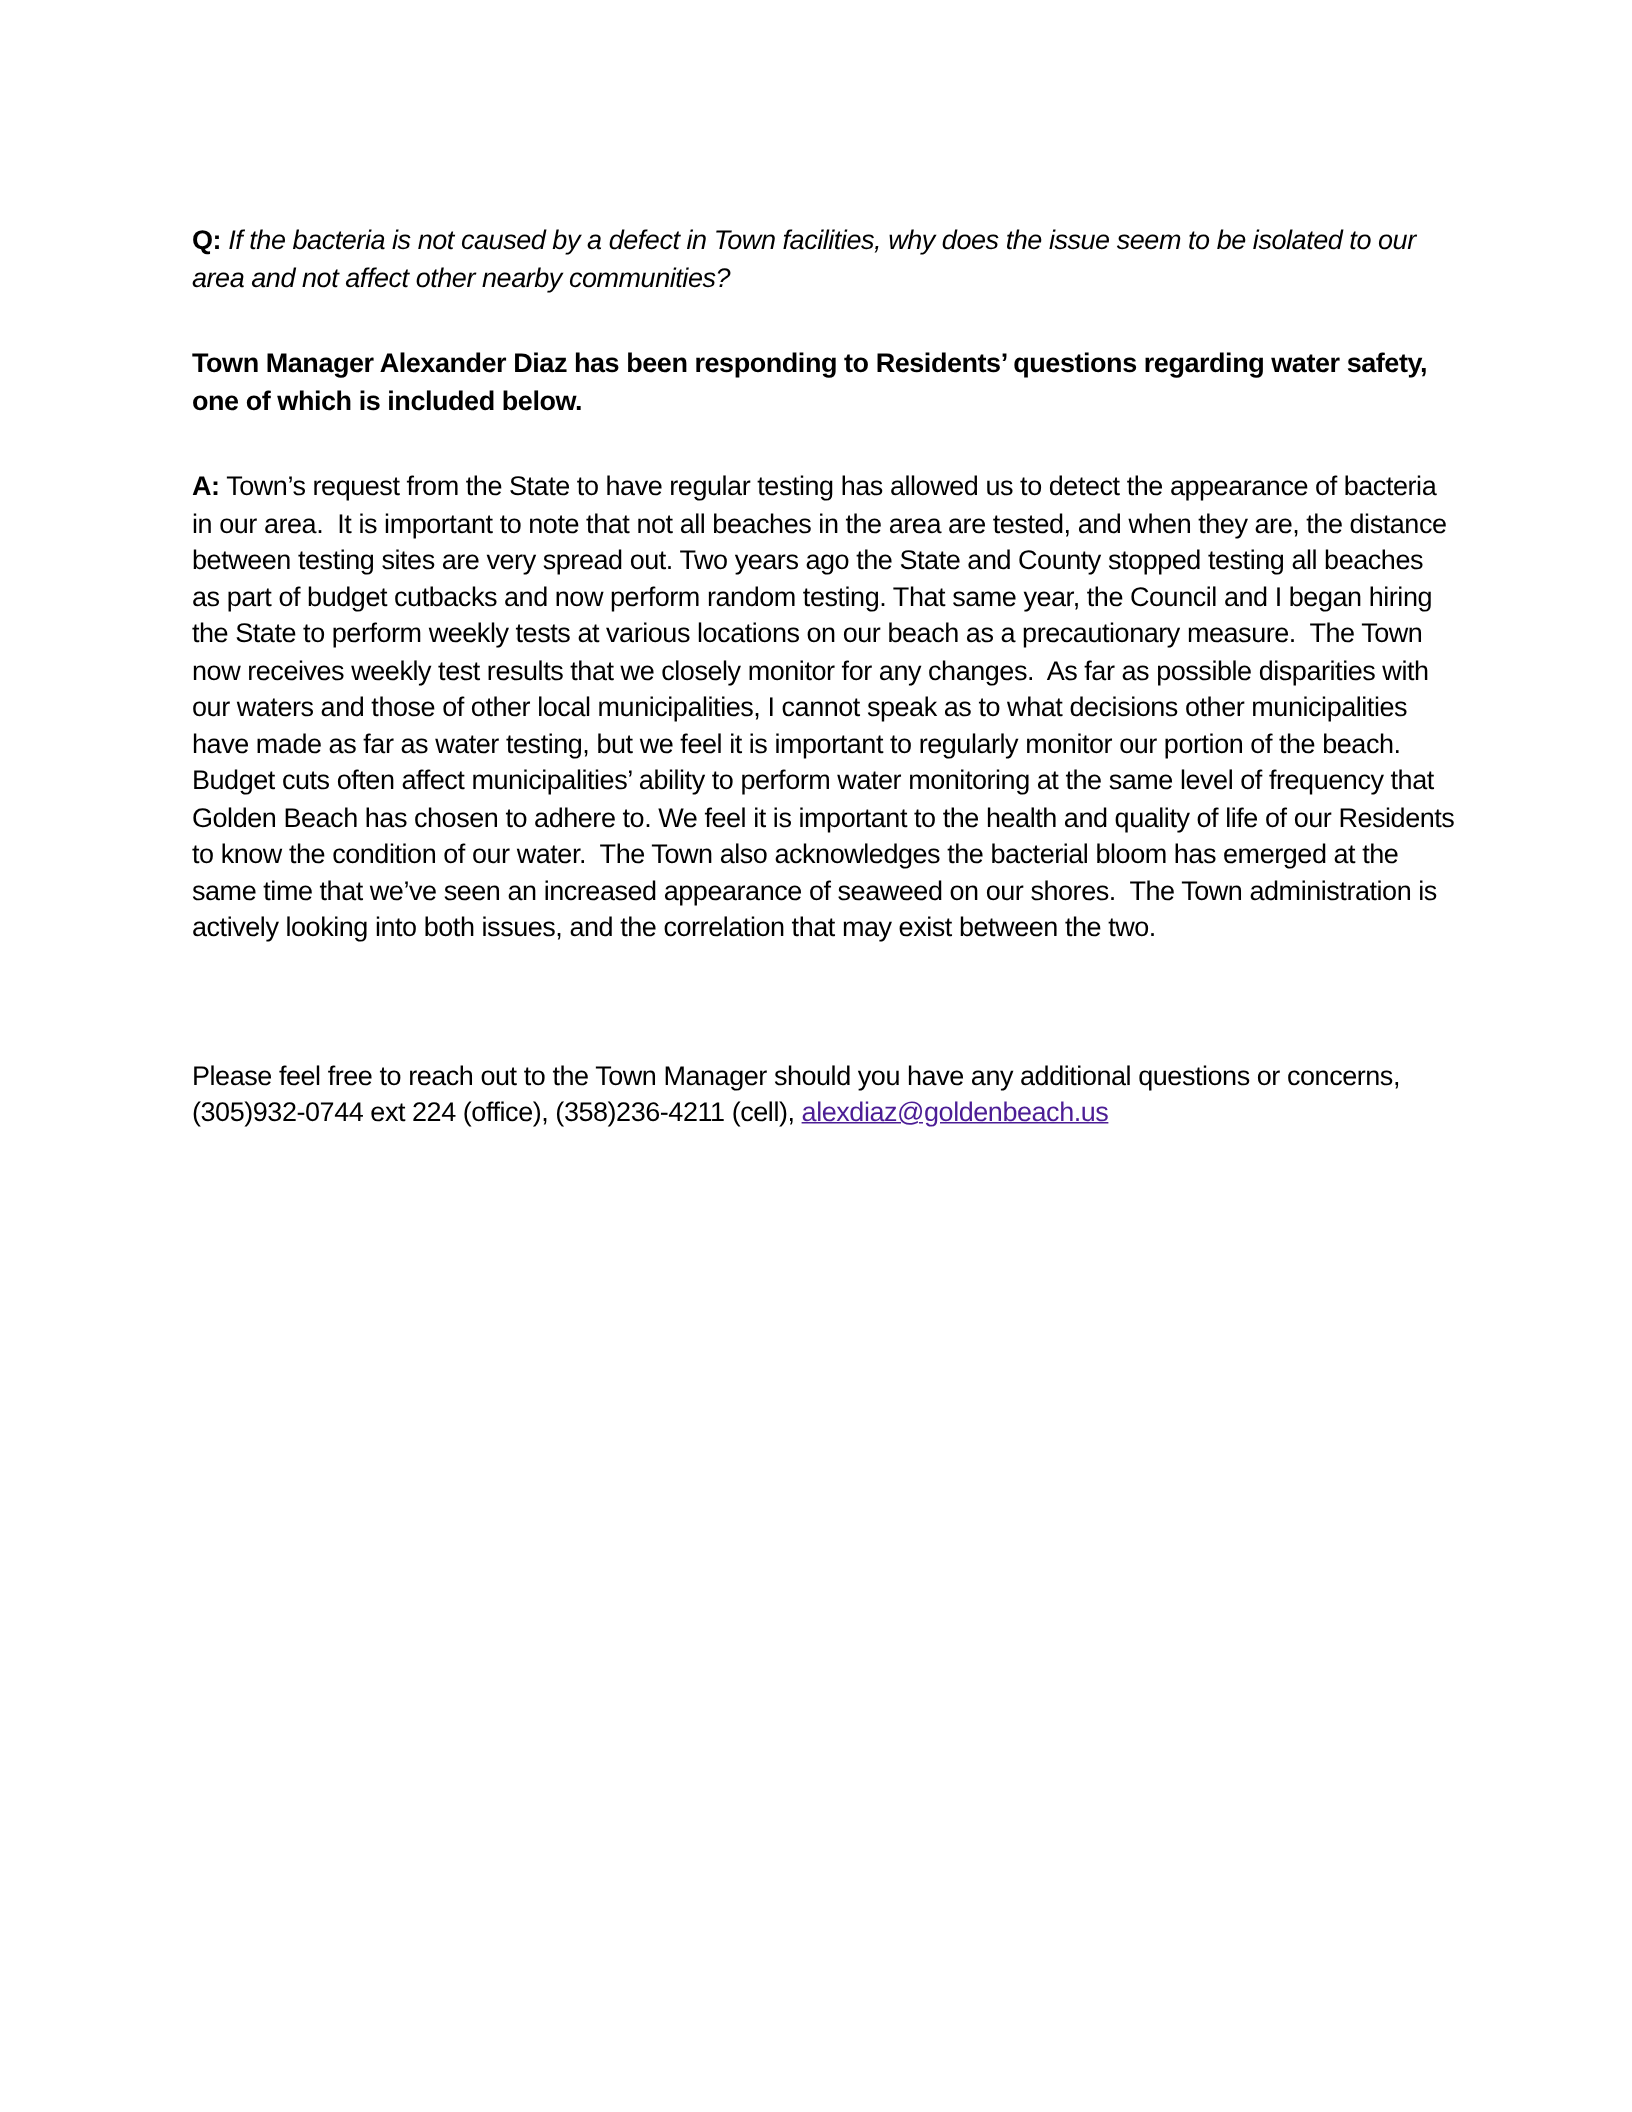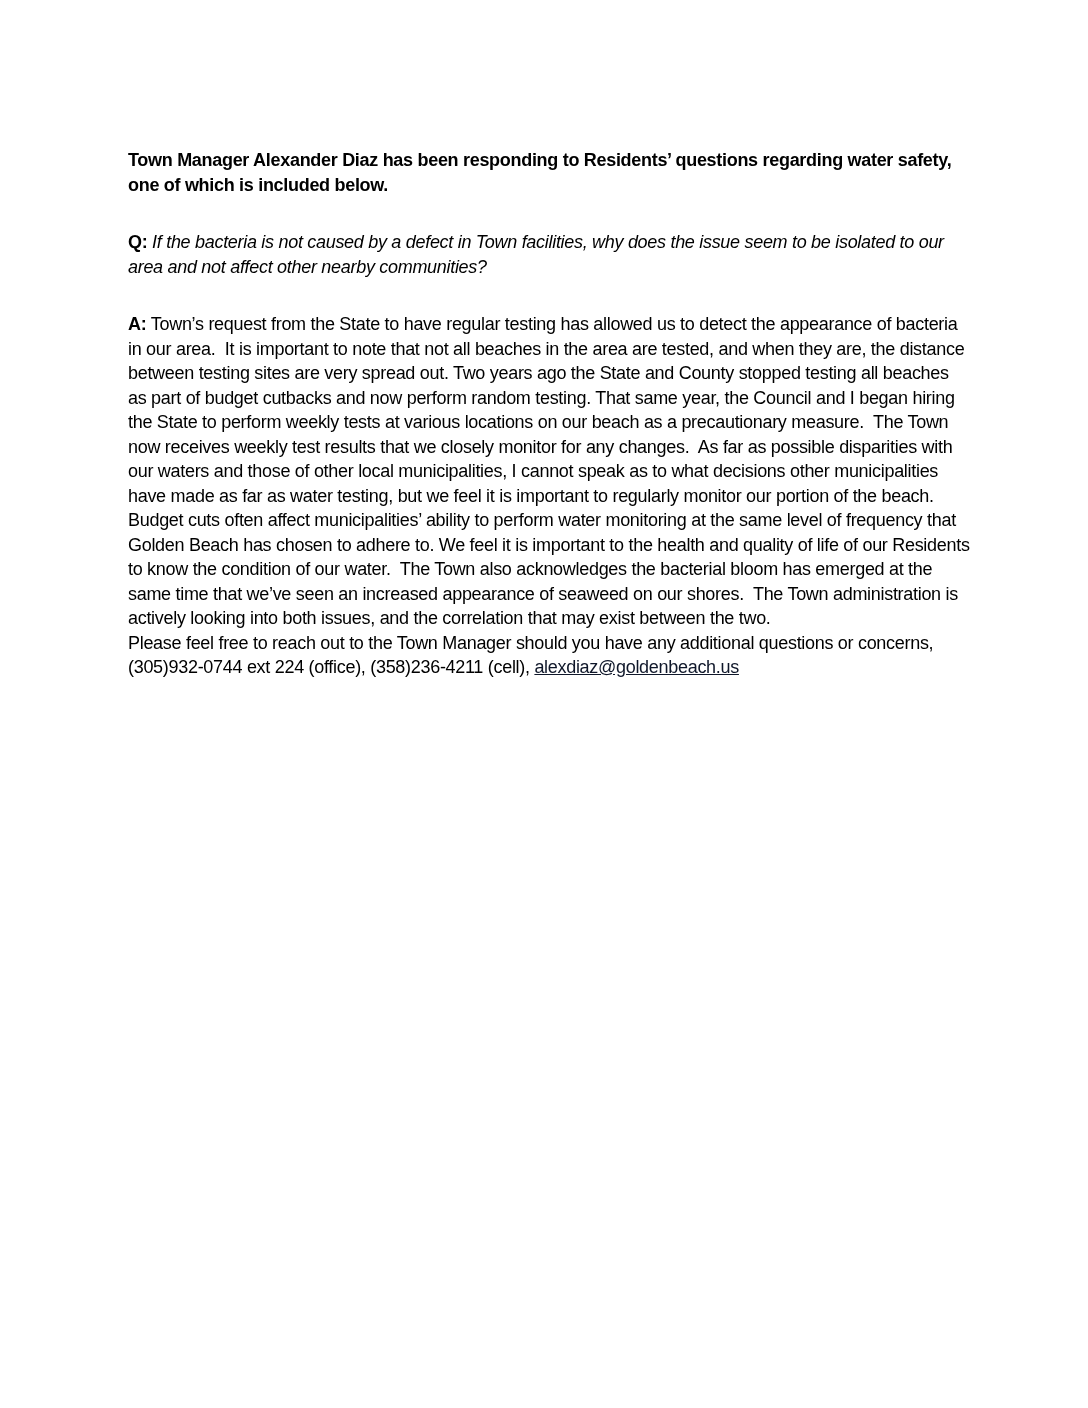--- a/index.html
+++ b/index.html
@@ -35,35 +35,36 @@
   .question {
     margin-bottom: 33px;
   }
   .q-label {
     font-weight: bold;
   }
   .q-text {
     font-style: italic;
   }
   .answer {
+    margin-bottom: 74px;
   }
   .a-label {
     font-weight: bold;
   }
   .email-link {
     text-decoration: underline;
     cursor: pointer;
   }
 </style>
 </head>
 <body>
 
 <div class="page">
 
+  <p class="para question"><span class="q-label">Q:</span><span class="q-text"> If the bacteria is not caused by a defect in Town facilities, why does the issue seem to be isolated to our area and not affect other nearby communities?</span></p>
+
   <p class="para intro">Town Manager Alexander Diaz has been responding to Residents’ questions regarding water safety, one of which is included below.</p>
-
-  <p class="para question"><span class="q-label">Q:</span><span class="q-text"> If the bacteria is not caused by a defect in Town facilities, why does the issue seem to be isolated to our area and not affect other nearby communities?</span></p>
 
   <p class="para answer"><span class="a-label">A:</span><span class="a-text"> Town’s request from the State to have regular testing has allowed us to detect the appearance of bacteria in our area.  It is important to note that not all beaches in the area are tested, and when they are, the distance between testing sites are very spread out. Two years ago the State and County stopped testing all beaches as part of budget cutbacks and now perform random testing. That same year, the Council and I began hiring the State to perform weekly tests at various locations on our beach as a precautionary measure.  The Town now receives weekly test results that we closely monitor for any changes.  As far as possible disparities with our waters and those of other local municipalities, I cannot speak as to what decisions other municipalities have made as far as water testing, but we feel it is important to regularly monitor our portion of the beach. Budget cuts often affect municipalities’ ability to perform water monitoring at the same level of frequency that Golden Beach has chosen to adhere to. We feel it is important to the health and quality of life of our Residents to know the condition of our water.  The Town also acknowledges the bacterial bloom has emerged at the same time that we’ve seen an increased appearance of seaweed on our shores.  The Town administration is actively looking into both issues, and the correlation that may exist between the two.</span></p>
 
-  <p class="para contact"><span>Please feel free to reach out to the Town Manager should you have any additional questions or concerns, (305)932-0744 ext 224 (office), (358)236-4211 (cell), </span><a class="email-link" style="color: #0f172a;">alexdiaz@goldenbeach.us</a></p>
+  <p class="para contact"><span>Please feel free to reach out to the Town Manager should you have any additional questions or concerns, (305)932-0744 ext 224 (office), (358)236-4211 (cell), </span><a class="email-link" style="color: #4c1d95;">alexdiaz@goldenbeach.us</a></p>
 
 </div>
 
 </body></html>

